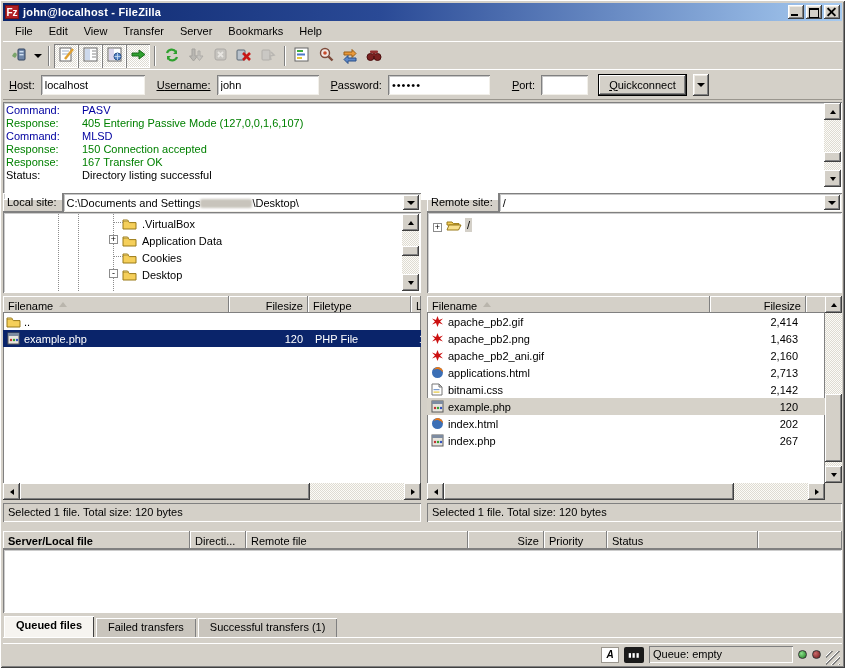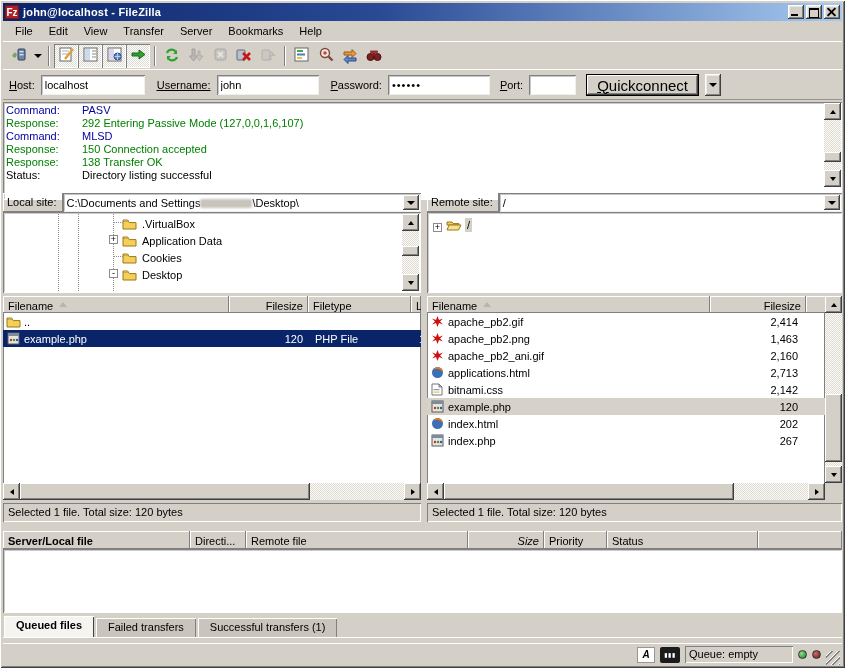--- a/index.html
+++ b/index.html
@@ -40,21 +40,21 @@
   .arrow-down { width:0; height:0; border-left:4px solid transparent; border-right:4px solid transparent; border-top:4px solid #000; }
 
   
   #quickconnect { position:absolute; left:3px; top:69px; right:3px; height:31px; display:flex; align-items:center; gap:6px;
     padding-left:6px; border-top:1px solid #fff; border-bottom:1px solid #9a968e; }
   .qc-label::first-letter { text-decoration:underline; }
   .qc-field { height:20px; border:0; background:#fff; box-shadow: inset 1px 1px 0 #808080, inset -1px -1px 0 #f2f0ea, inset 2px 2px 0 rgba(0,0,0,.22);
     padding:2px 4px; font-size:11px; }
   #host-input { width:104px; } #user-input { width:102px; } #pass-input { width:102px; letter-spacing:1px; } #port-input { width:47px; }
   #quickconnect-button { height:22px; padding:2px 10px; border:1px solid #000; background:#d4d0c8;
-    box-shadow: inset -1px -1px 0 #404040, inset 1px 1px 0 #fff, inset -2px -2px 0 #808080; font-size:15px; }
+    box-shadow: inset -1px -1px 0 #404040, inset 1px 1px 0 #fff, inset -2px -2px 0 #808080; font-size:11px; }
   #quickconnect-button::first-letter { text-decoration:underline; }
   #qc-drop { width:16px; height:22px; }
 
   
   #log { position:absolute; left:3px; top:102px; right:3px; height:98px; background:#fff;
     box-shadow: inset 1px 1px 0 #808080, inset -1px -1px 0 #fff, inset 2px 2px 0 rgba(0,0,0,.2); padding:2px 20px 2px 3px; overflow:hidden; }
   .log-line { display:flex; height:13px; line-height:13px; }
   .log-type { width:76px; flex:none; }
   .c-command { color:#0000a0; } .c-response { color:#008000; } .c-status { color:#000; }
 
@@ -117,21 +117,21 @@
   .tab { height:19px; padding:3px 12px 0 12px; background:#c9c5bd;
     box-shadow: inset 1px 1px 0 #fff, inset -1px 0 0 #808080; }
   .tab.active { height:21px; background:#f6f4f0; font-weight:bold; box-shadow: inset 1px 1px 0 #fff, inset -1px 0 0 #404040; }
 
   
   #statusbar { position:absolute; left:3px; bottom:3px; right:3px; height:22px; display:flex; align-items:center; justify-content:flex-end; gap:5px;
     border-top:1px solid #fff; padding-right:2px; }
   .sb-icon { width:18px; height:16px; display:flex; align-items:center; justify-content:center; }
   #datatype-icon { background:#fff; border:1px solid #9a968e; font-size:10px; font-weight:bold; font-style:italic; }
   #speed-icon { background:#1b1b1b; color:#fff; font-size:6px; letter-spacing:.5px; border-radius:2px; width:20px; }
-  #queue-status-panel { width:108px; height:17px; box-shadow: inset 1px 1px 0 #808080, inset -1px -1px 0 #fff; padding:2px 4px; background:#d4d0c8; }
+  #queue-status-panel { width:144px; height:17px; box-shadow: inset 1px 1px 0 #808080, inset -1px -1px 0 #fff; padding:2px 4px; background:#d4d0c8; }
   .led { width:9px; height:9px; border-radius:50%; border:1px solid #333; }
   .led-green { background:radial-gradient(circle at 35% 35%, #8be08b, #1d7a1d); }
   .led-red { background:radial-gradient(circle at 35% 35%, #c96a6a, #6e1616); }
   #resize-grip { width:14px; height:14px; align-self:flex-end;
     background:repeating-linear-gradient(135deg, transparent 0 3px, #fff 3px 4px, #808080 4px 5px); }
 </style>
 </head>
 <body>
 
 <div id="window">
@@ -264,48 +264,48 @@
     </div>
   </div>
 
   <div id="quickconnect">
     <label class="qc-label">Host:</label>
     <input id="host-input" class="qc-field" value="localhost" style="">
     <label class="qc-label" style="margin-left:6px;text-decoration:underline;">Username:</label>
     <input id="user-input" class="qc-field" value="john" style="">
     <label class="qc-label" style="margin-left:6px;">Password:</label>
     <input id="pass-input" class="qc-field" value="••••••" style="">
-    <label class="qc-label" style="margin-left:4px;">Port:</label>
+    <label class="qc-label" style="margin-left:16px;">Port:</label>
     <input id="port-input" class="qc-field" value="" style="">
     <button id="quickconnect-button" style="margin-left:4px;">Quickconnect</button>
     <div id="qc-drop" class="raised" style="display:flex;align-items:center;justify-content:center;">
         <span class="arrow-down"></span>
       </div>
   </div>
 
   <div id="log">
     <div class="log-line">
         <span class="log-type c-command">Command:</span>
         <span class="c-command">PASV</span>
       </div>
     <div class="log-line">
         <span class="log-type c-response">Response:</span>
-        <span class="c-response">292 Entering Passive Mode (127,0,0,1,6,107)</span>
+        <span class="c-response">405 Entering Passive Mode (127,0,0,1,6,107)</span>
       </div>
     <div class="log-line">
         <span class="log-type c-command">Command:</span>
         <span class="c-command">MLSD</span>
       </div>
     <div class="log-line">
         <span class="log-type c-response">Response:</span>
         <span class="c-response">150 Connection accepted</span>
       </div>
     <div class="log-line">
         <span class="log-type c-response">Response:</span>
-        <span class="c-response">138 Transfer OK</span>
+        <span class="c-response">167 Transfer OK</span>
       </div>
     <div class="log-line">
         <span class="log-type c-status">Status:</span>
         <span class="c-status">Directory listing successful</span>
       </div>
   </div>
 
   <div class="sb-v" style="right:4px; top:103px; height:84px;">
     <div class="sb-btn" style="top:0; right:0;">
         <span class="tri-up"></span>
@@ -614,21 +614,21 @@
   <div id="queue-header">
     <div class="hcell" style="width:187px;font-weight:bold;">
         <span>Server/Local file</span>
       </div>
     <div class="hcell" style="width:56px;">
         <span>Directi...</span>
       </div>
     <div class="hcell" style="width:222px;">
         <span>Remote file</span>
       </div>
-    <div class="hcell num" style="width:76px;font-style:italic;">
+    <div class="hcell num" style="width:76px;">
         <span>Size</span>
       </div>
     <div class="hcell" style="width:63px;">
         <span>Priority</span>
       </div>
     <div class="hcell" style="width:151px;">
         <span>Status</span>
       </div>
     <div class="hcell" style="flex:1;"></div>
   </div>

